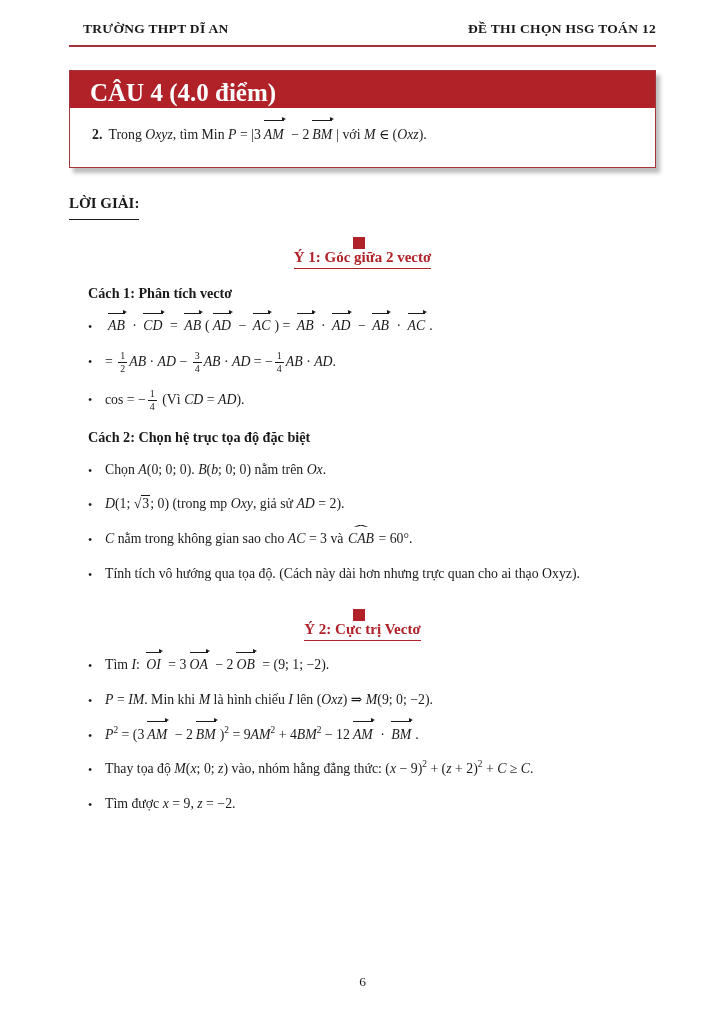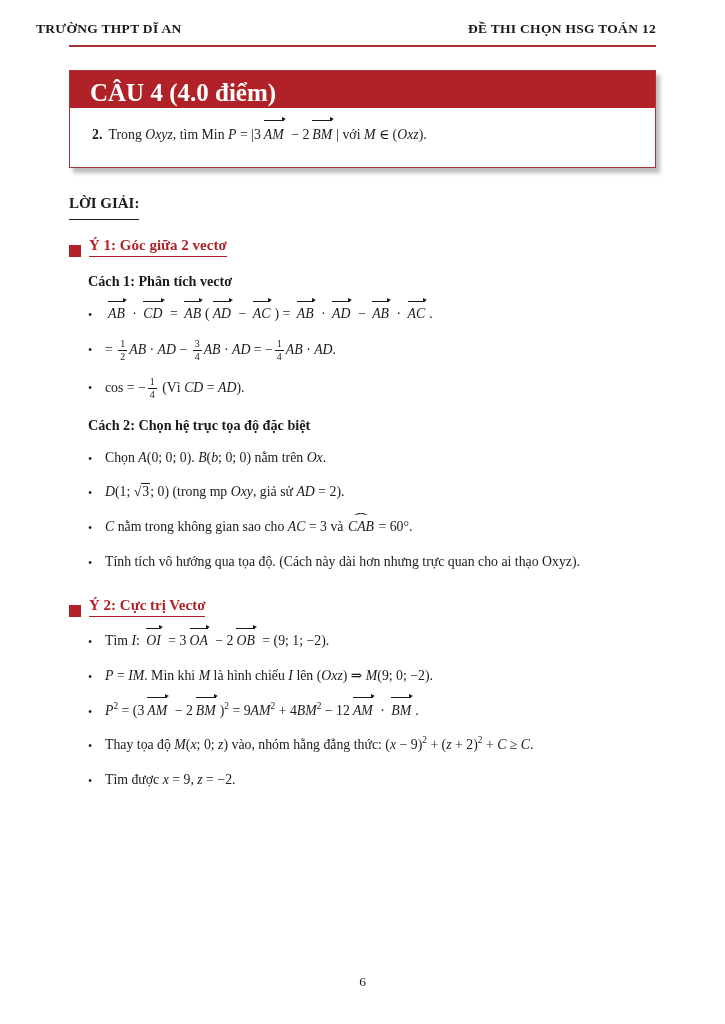--- a/index.html
+++ b/index.html
@@ -18,21 +18,21 @@
     width:725px;
     height:1024px;
     background:#ffffff;
     overflow:hidden;
   }
   
   .header{
     display:flex;
     justify-content:space-between;
     align-items:baseline;
-    padding:21px 69px 0 36px;
+    padding:21px 69px 0 83px;
     font-weight:bold;
     font-size:13.5px;
     letter-spacing:0.3px;
   }
   .rule{
     margin:8px 69px 0 69px;
     border-top:2.5px solid #a8323a;
   }
   
   .qbox{
@@ -62,21 +62,21 @@
   }
   .sol-heading span{
     border-bottom:1.6px solid var(--ink);
     padding-bottom:8px;
   }
   .solution{
     margin:0 69px;
     font-size:13.8px;
   }
   .section{margin-top:25px;}
-  .sec-title-row{display:flex;align-items:flex-end;}
+  .sec-title-row{display:flex;align-items:center;flex-direction:column;}
   .sqr{
     width:12px;height:12px;
     background:var(--accent);
     display:inline-block;
     margin-right:8px;
     flex:0 0 auto;
   }
   .sec-title{
     color:var(--accent);
     font-weight:bold;

